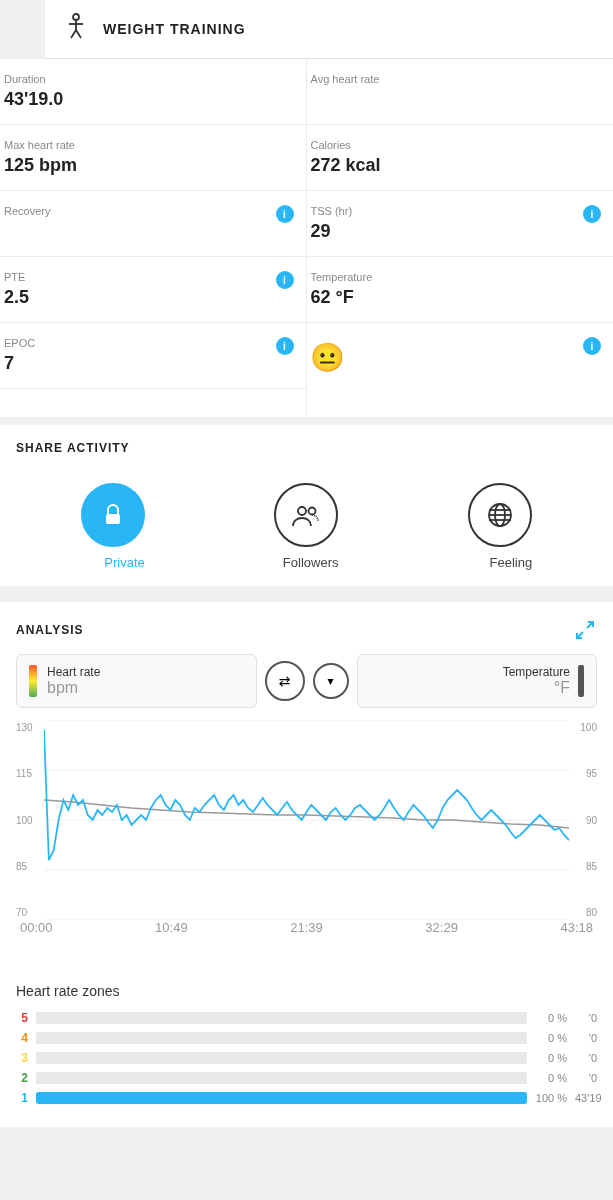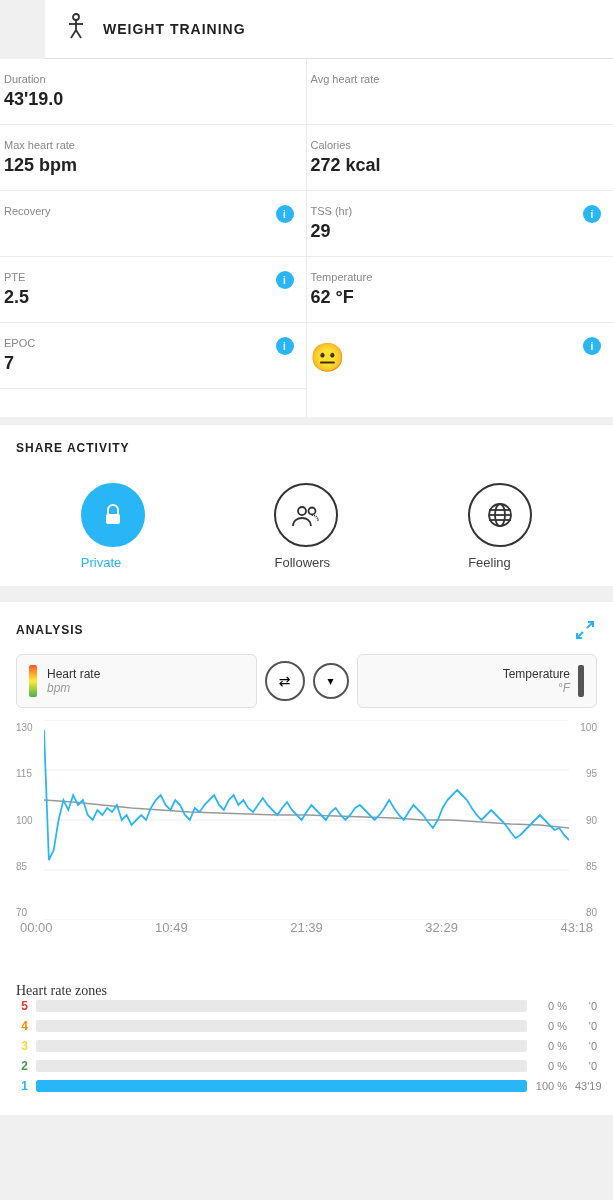--- a/index.html
+++ b/index.html
@@ -57,21 +57,21 @@
     .section-title { font-size: 12px; font-weight: bold; letter-spacing: 1px; color: #222; margin-bottom: 28px; }
 
     .share-options {
       display: flex;
       justify-content: space-around;
       align-items: center;
     }
     .share-option {
       display: flex;
       flex-direction: column;
-      align-items: flex-start;
+      align-items: flex-end;
       gap: 8px;
       cursor: pointer;
     }
     .share-circle {
       width: 64px;
       height: 64px;
       border-radius: 50%;
       border: 2px solid #333;
       display: flex;
       align-items: center;
@@ -115,21 +115,21 @@
       align-items: center;
       gap: 10px;
     }
     .legend-bar {
       width: 8px;
       height: 32px;
       background: linear-gradient(to bottom, #ff5722, #ffeb3b, #4caf50);
       border-radius: 2px;
     }
     .legend-text { font-size: 12px; color: #333; }
-    .legend-sub { font-size: 12px; color: #999; font-style: italic; }
+    .legend-sub { font-size: 16px; color: #999; }
 
     .switch-btn {
       width: 40px;
       height: 40px;
       border-radius: 50%;
       border: 2px solid #555;
       display: flex;
       align-items: center;
       justify-content: center;
       cursor: pointer;
@@ -186,21 +186,21 @@
       font-size: 10px;
       color: #999;
       padding: 2px 0;
     }
 
     .hr-zones-section {
       background: #fff;
       padding: 16px;
       margin-top: 0;
     }
-    .hr-zones-title { font-size: 14px; color: #333; margin-bottom: 0; font-family: Liberation Serif, serif; }
+    .hr-zones-title { font-size: 14px; color: #333; margin-bottom: 12px; }
     .zone-row {
       display: flex;
       align-items: center;
       margin-bottom: 6px;
       gap: 8px;
     }
     .zone-num {
       font-size: 12px;
       font-weight: bold;
       width: 12px;

